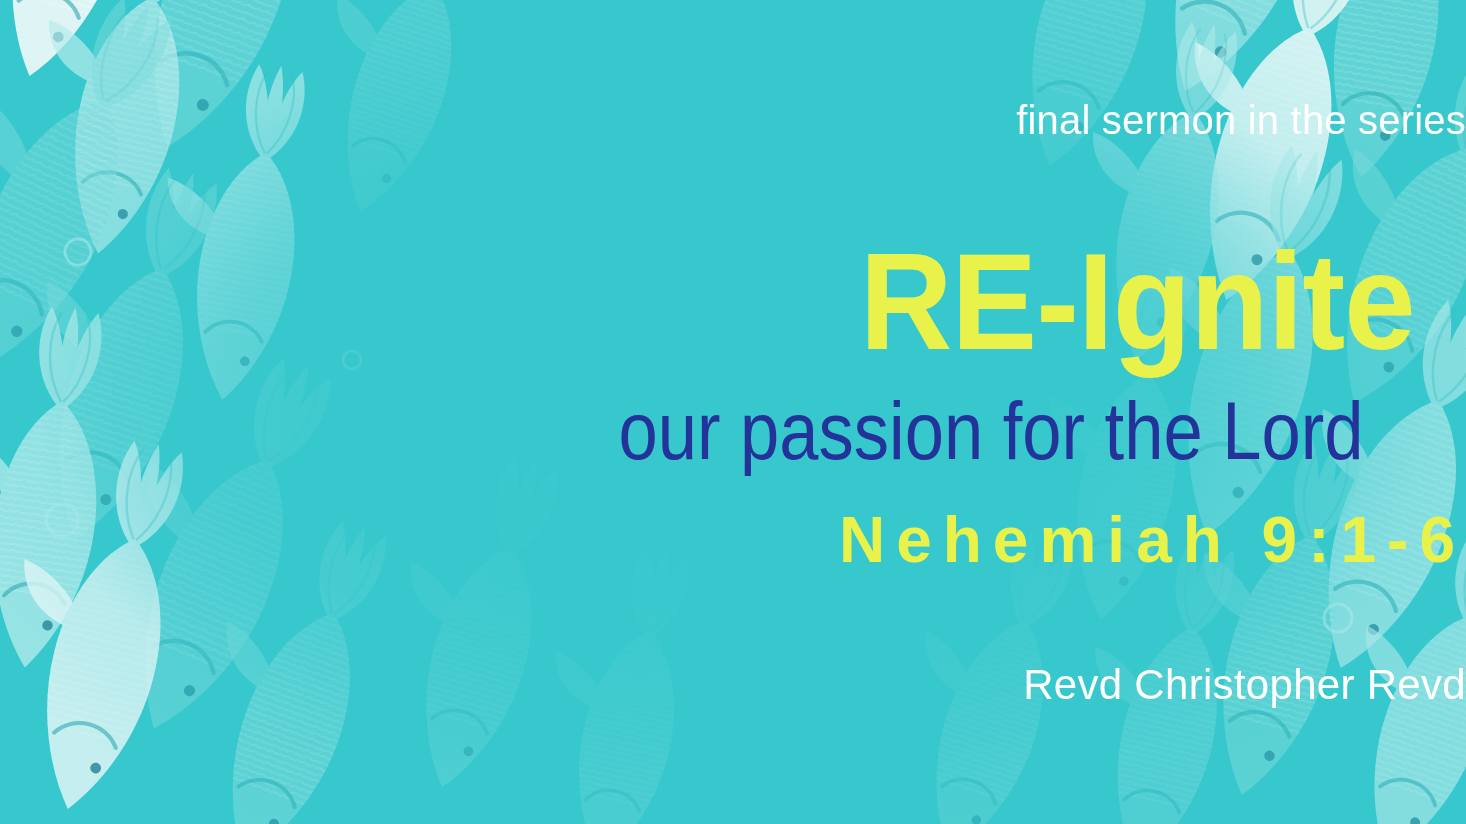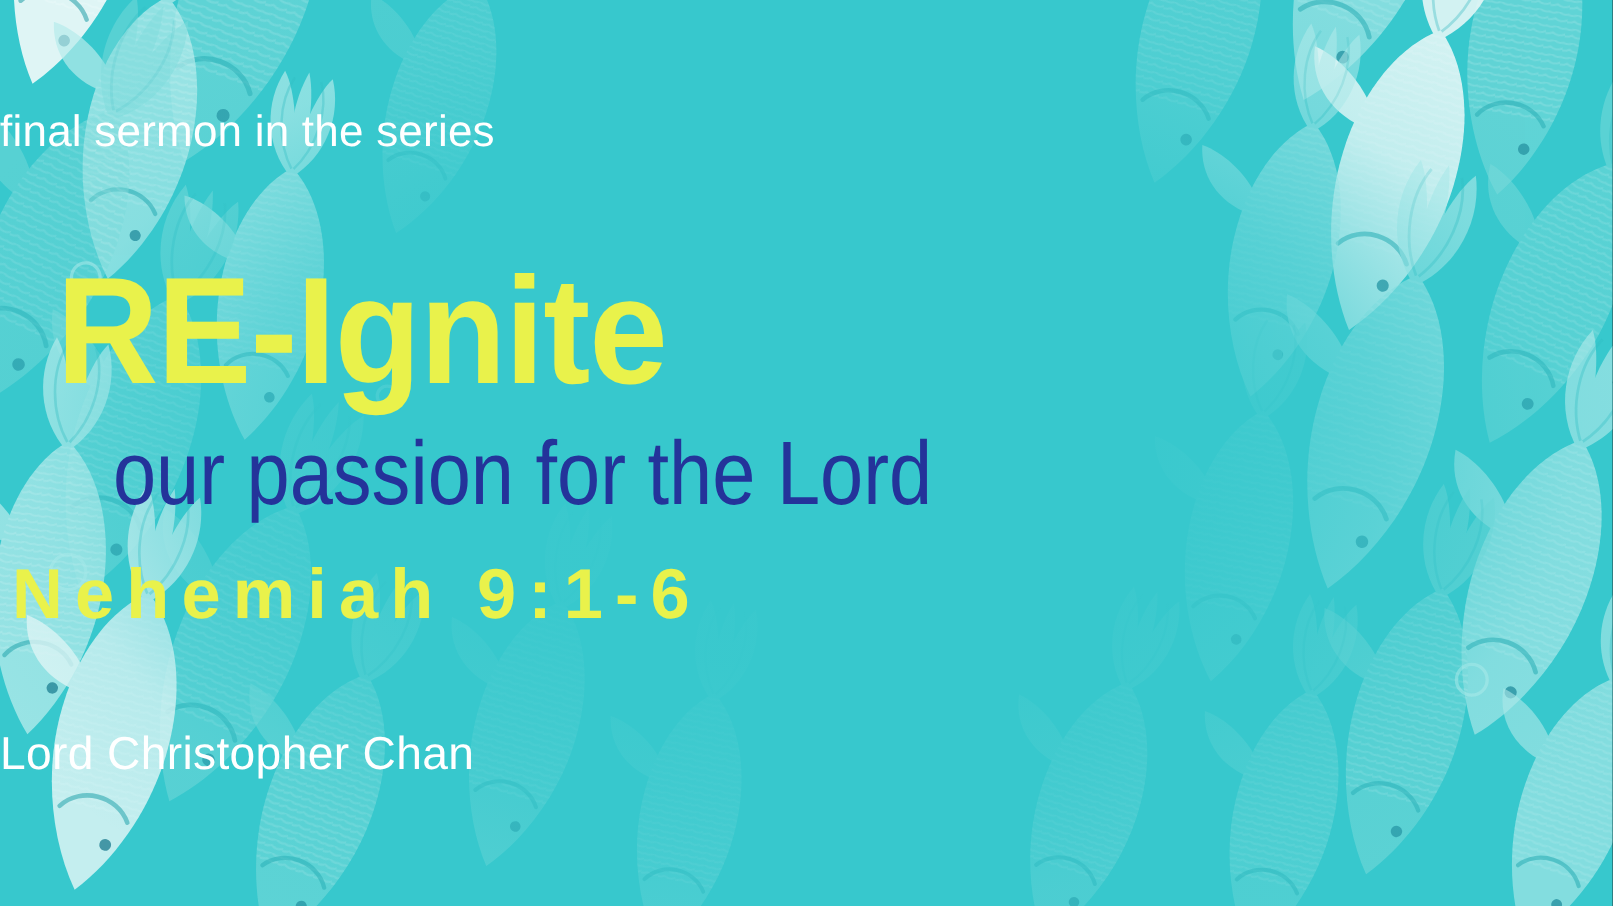--- a/index.html
+++ b/index.html
@@ -40,21 +40,21 @@
         rgba(55,200,205,0.0) 100%);
   }
 
   
   #content {
     position: absolute;
     inset: 0;
     display: flex;
     flex-direction: column;
     align-items: center;
-    text-align: left;
+    text-align: right;
     padding-left: 19px;
   }
 
   .eyebrow {
     position: absolute;
     top: 98px;
     left: 0;
     right: 0;
     color: #ffffff;
     font-size: 40px;
@@ -207,16 +207,16 @@
   <div id="content">
 
     <div class="eyebrow">final sermon in the series</div>
 
     <div class="title-main">RE-Ignite</div>
 
     <div class="title-sub">our passion for the Lord</div>
 
     <div class="scripture">Nehemiah 9:1-6</div>
 
-    <div class="speaker">Lord Christopher Chan</div>
+    <div class="speaker">Revd Christopher Revd</div>
 
   </div>
 </div>
 
 </body></html>

